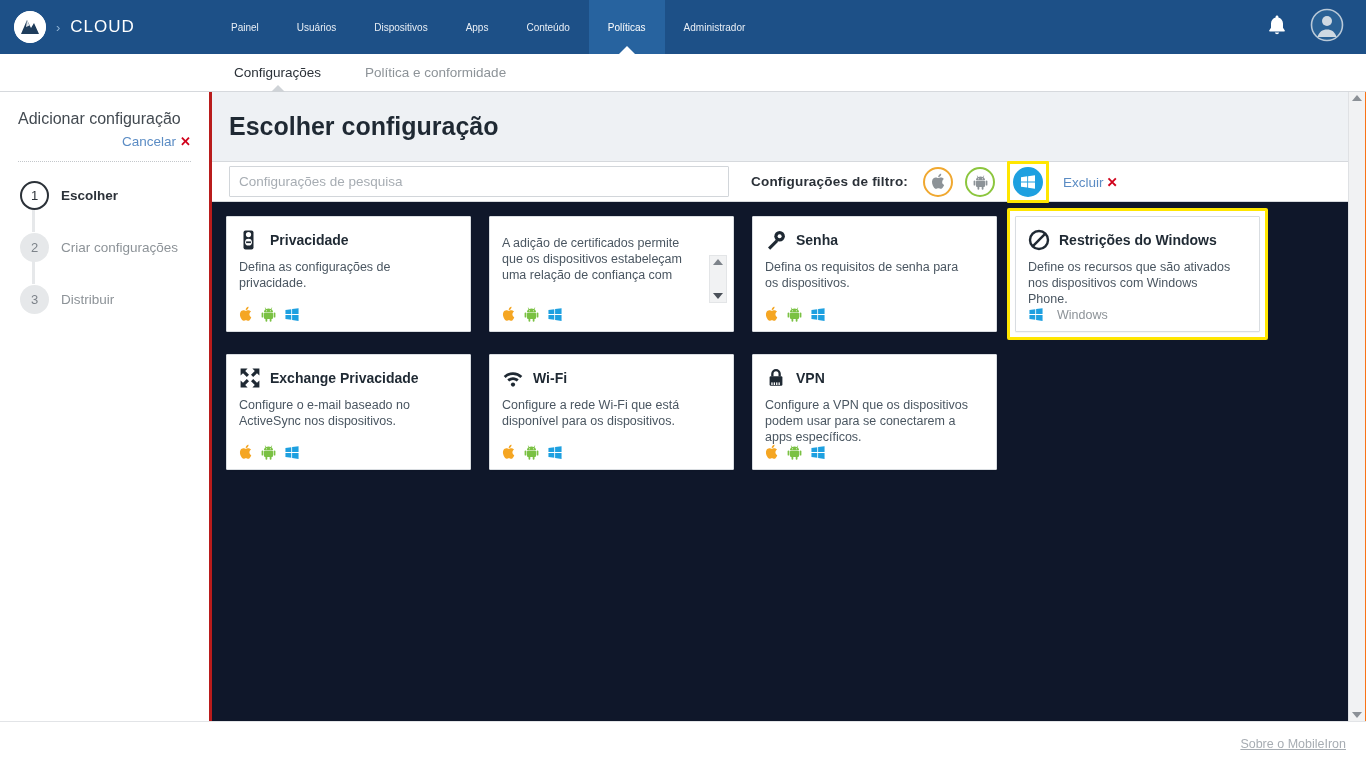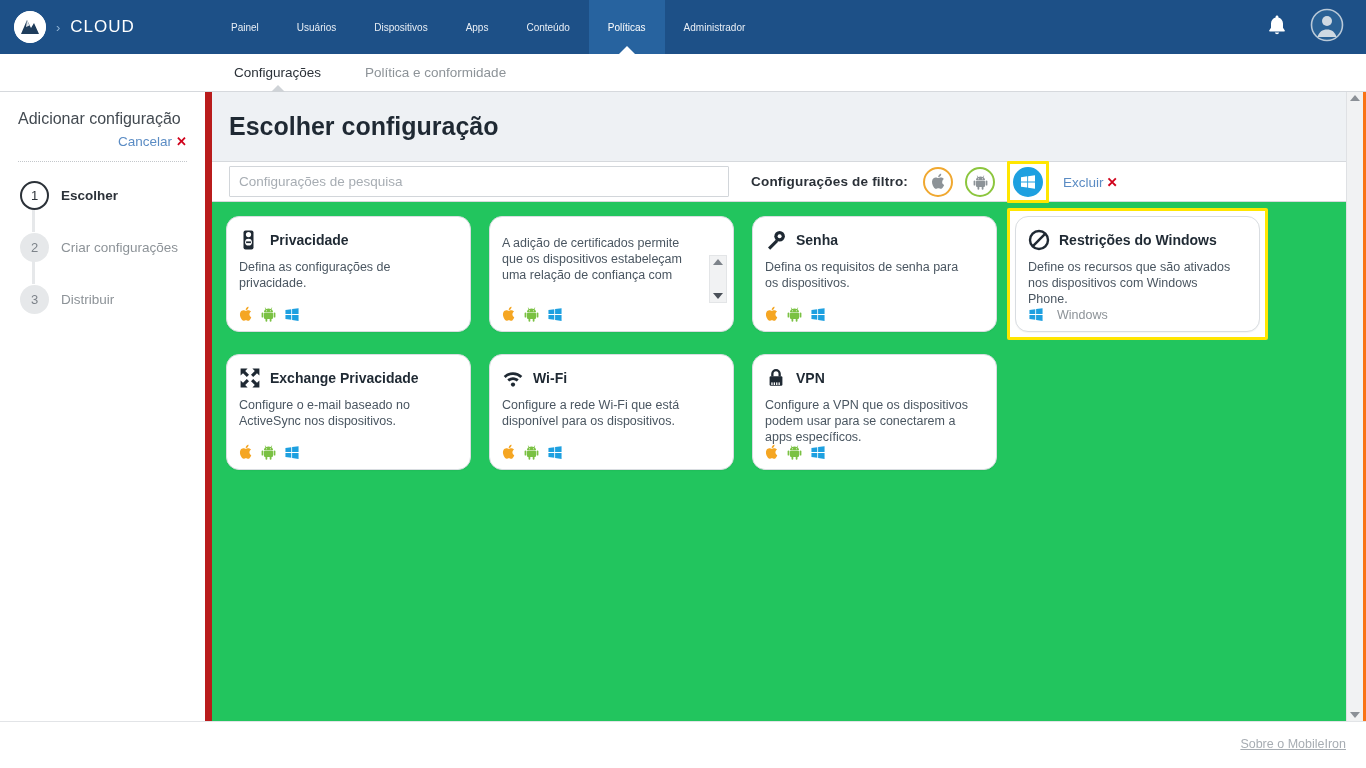--- a/index.html
+++ b/index.html
@@ -67,21 +67,21 @@
     border-left: 7px solid transparent; border-right: 7px solid transparent;
     border-bottom: 7px solid #cfd3d7;
   }
 
   
   .shell { display: flex; height: 629px; }
 
   
   .sidebar {
     width: 212px; flex: 0 0 212px; background: #ffffff;
-    border-right: 7px solid #b91c1c; padding: 16px 18px 0 18px;
+    border-right: 3px solid #b91c1c; padding: 16px 18px 0 18px;
   }
   .side-title {
     font-size: 16px; color: #434a51; line-height: 22px; font-weight: 400;
   }
   .cancel-row {
     text-align: right; margin-top: 4px;
     font-size: 13.5px;
   }
   .cancel-link { color: #5b8cc4; cursor: pointer; }
   .cancel-x { color: #d0021b; font-weight: bold; margin-left: 4px; font-size: 13px; }
@@ -104,22 +104,22 @@
   }
   .step.inactive .step-num { background: #e6e8ea; color: #7d838a; }
   .step-label { font-size: 13.5px; color: #8d9398; }
   .step.active .step-label { color: #2b3138; font-weight: bold; }
   .step-connector {
     position: absolute; left: 14px; width: 3px; background: #e6e8ea; z-index: 1;
   }
 
   
   .content {
-    flex: 1 1 auto; position: relative; background: #22c55e;
-    border-right: 3px solid #f97316;
+    flex: 1 1 auto; position: relative; background: #0f172a;
+    border-right: 1px solid #f97316;
   }
   .content-inner {
     position: absolute; inset: 0 17px 0 0; overflow: hidden;
   }
   .page-head {
     background: #eef1f4; border-bottom: 1px solid #d6d9dd;
     padding: 20px 0 18px 17px; height: 70px;
   }
   .page-title { font-size: 25px; color: #1f2933; font-weight: bold; }
 
@@ -158,21 +158,21 @@
     margin-left: 14px; font-size: 13.5px; color: #5b8cc4; cursor: pointer;
   }
   .excluir-x { color: #d0021b; font-weight: bold; margin-left: 3px; }
 
   
   .cards-area { padding: 14px 0 0 14px; }
   .card-row { display: flex; }
   .card-slot { width: 263px; flex: 0 0 263px; padding: 0 0 14px 0; }
   .card {
     width: 245px; height: 116px; background: #ffffff;
-    border: 1px solid #d9dde1; border-radius: 13px;
+    border: 1px solid #d9dde1; border-radius: 1px;
     padding: 11px 22px 0 12px; position: relative; cursor: pointer;
     box-shadow: 0 1px 1px rgba(0,0,0,.04);
   }
   .card-hl-wrap {
     border: 3px solid #ffe600; padding: 5px; display: inline-block;
     margin: -8px 0 0 -8px; border-radius: 2px; background: #fff;
   }
   .card-head { display: flex; align-items: center; gap: 9px; height: 24px; }
   .card-icon { width: 22px; height: 22px; flex: 0 0 auto; display: block; }
   .card-title { font-size: 14px; color: #1f2933; font-weight: bold; }

